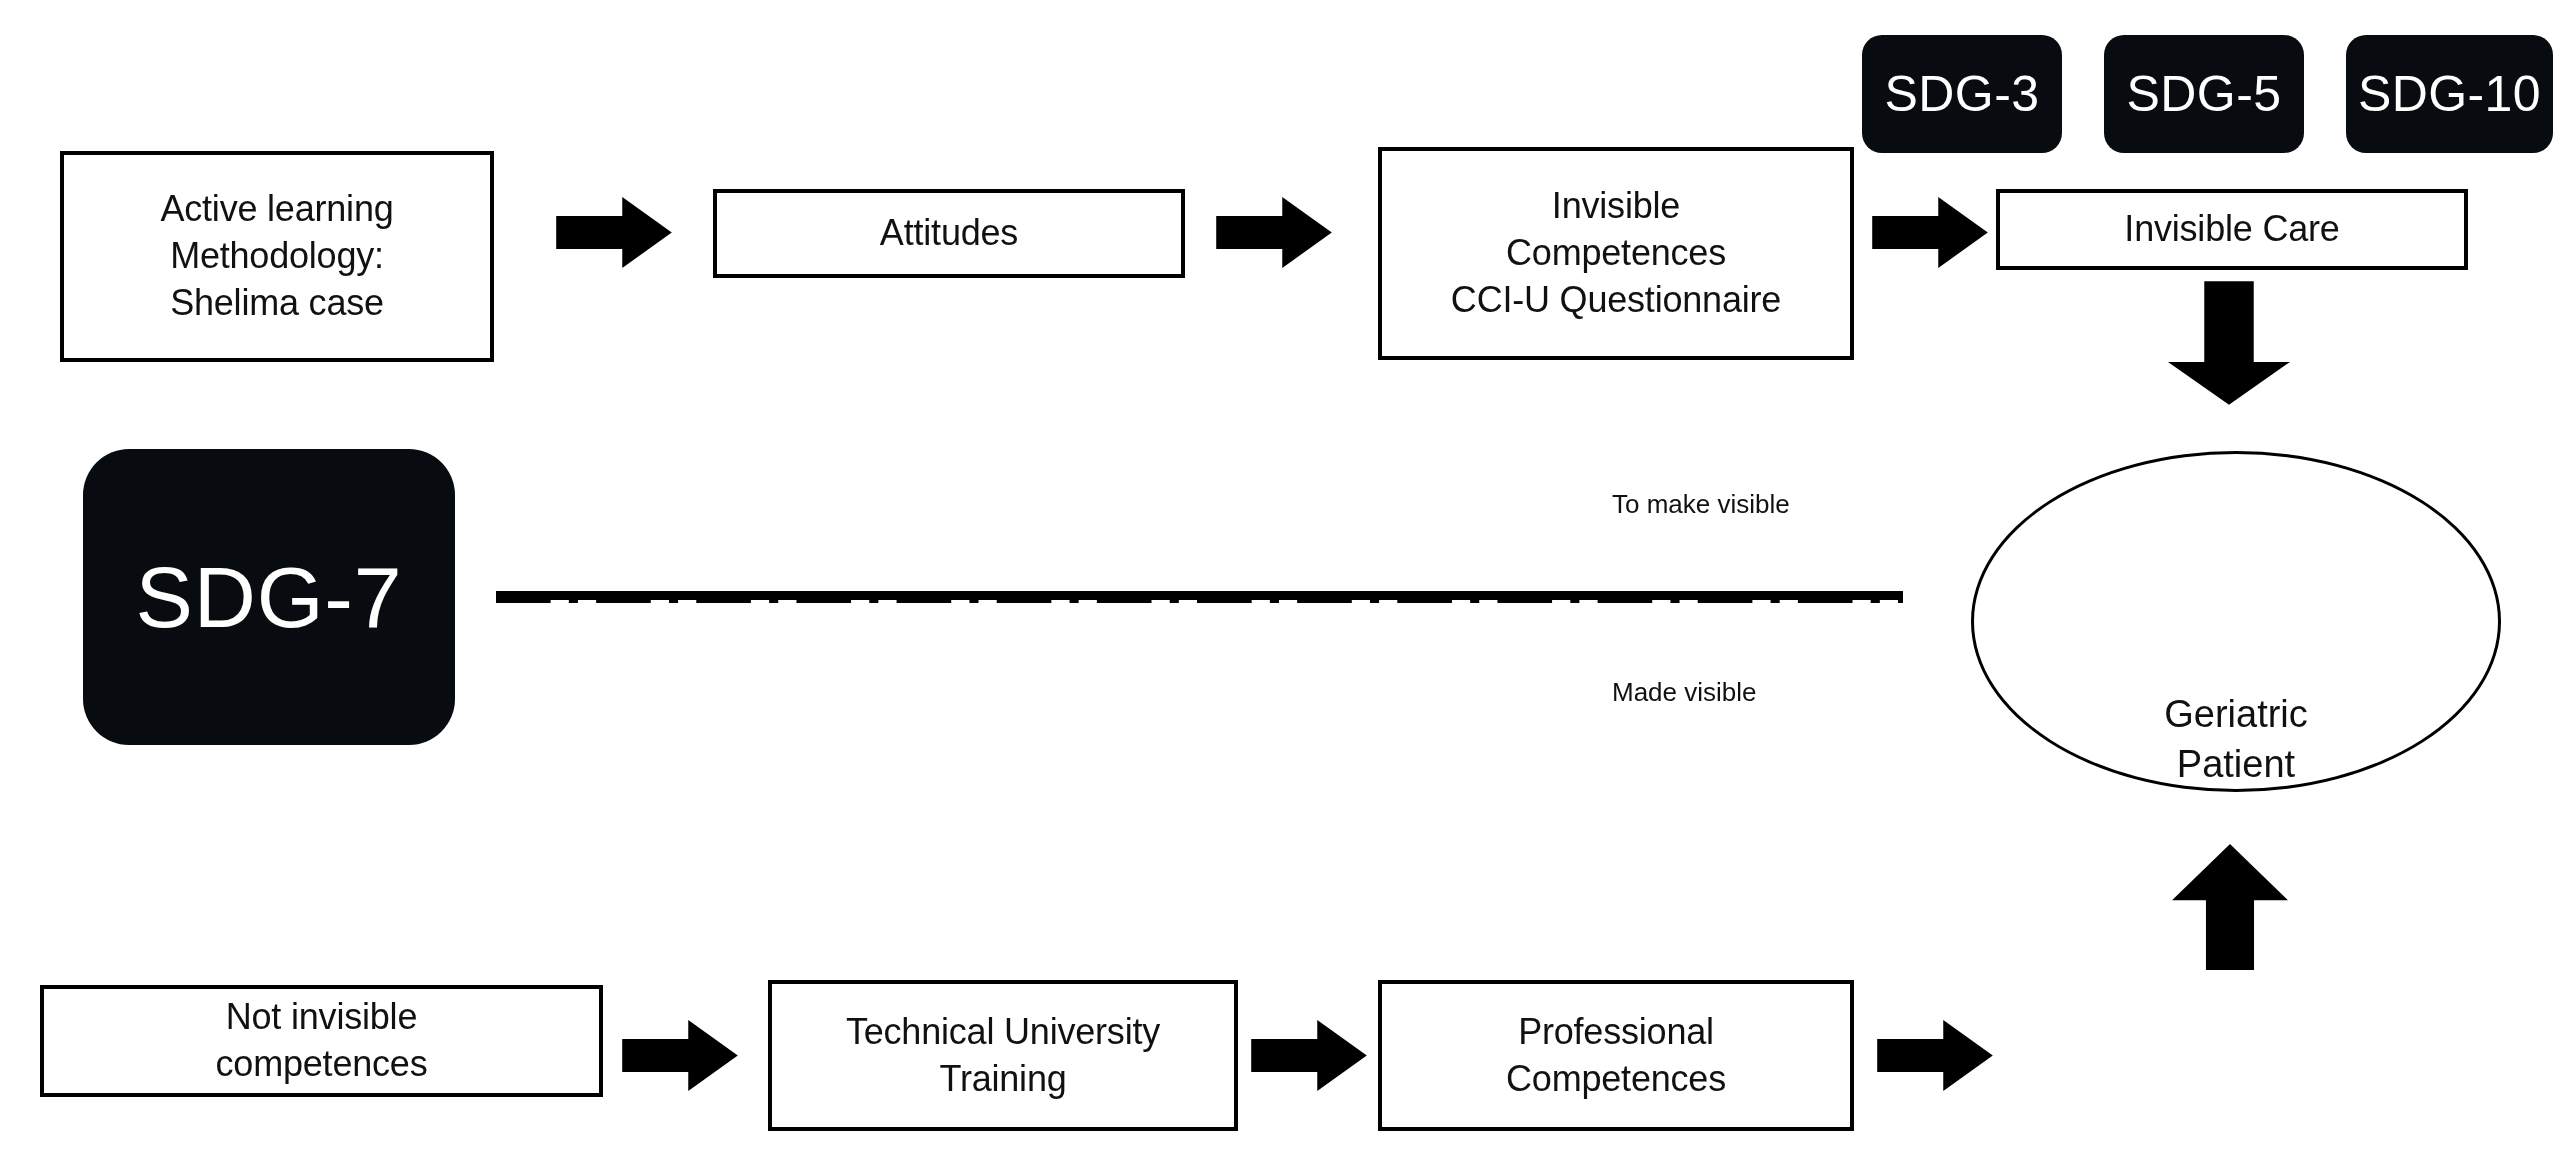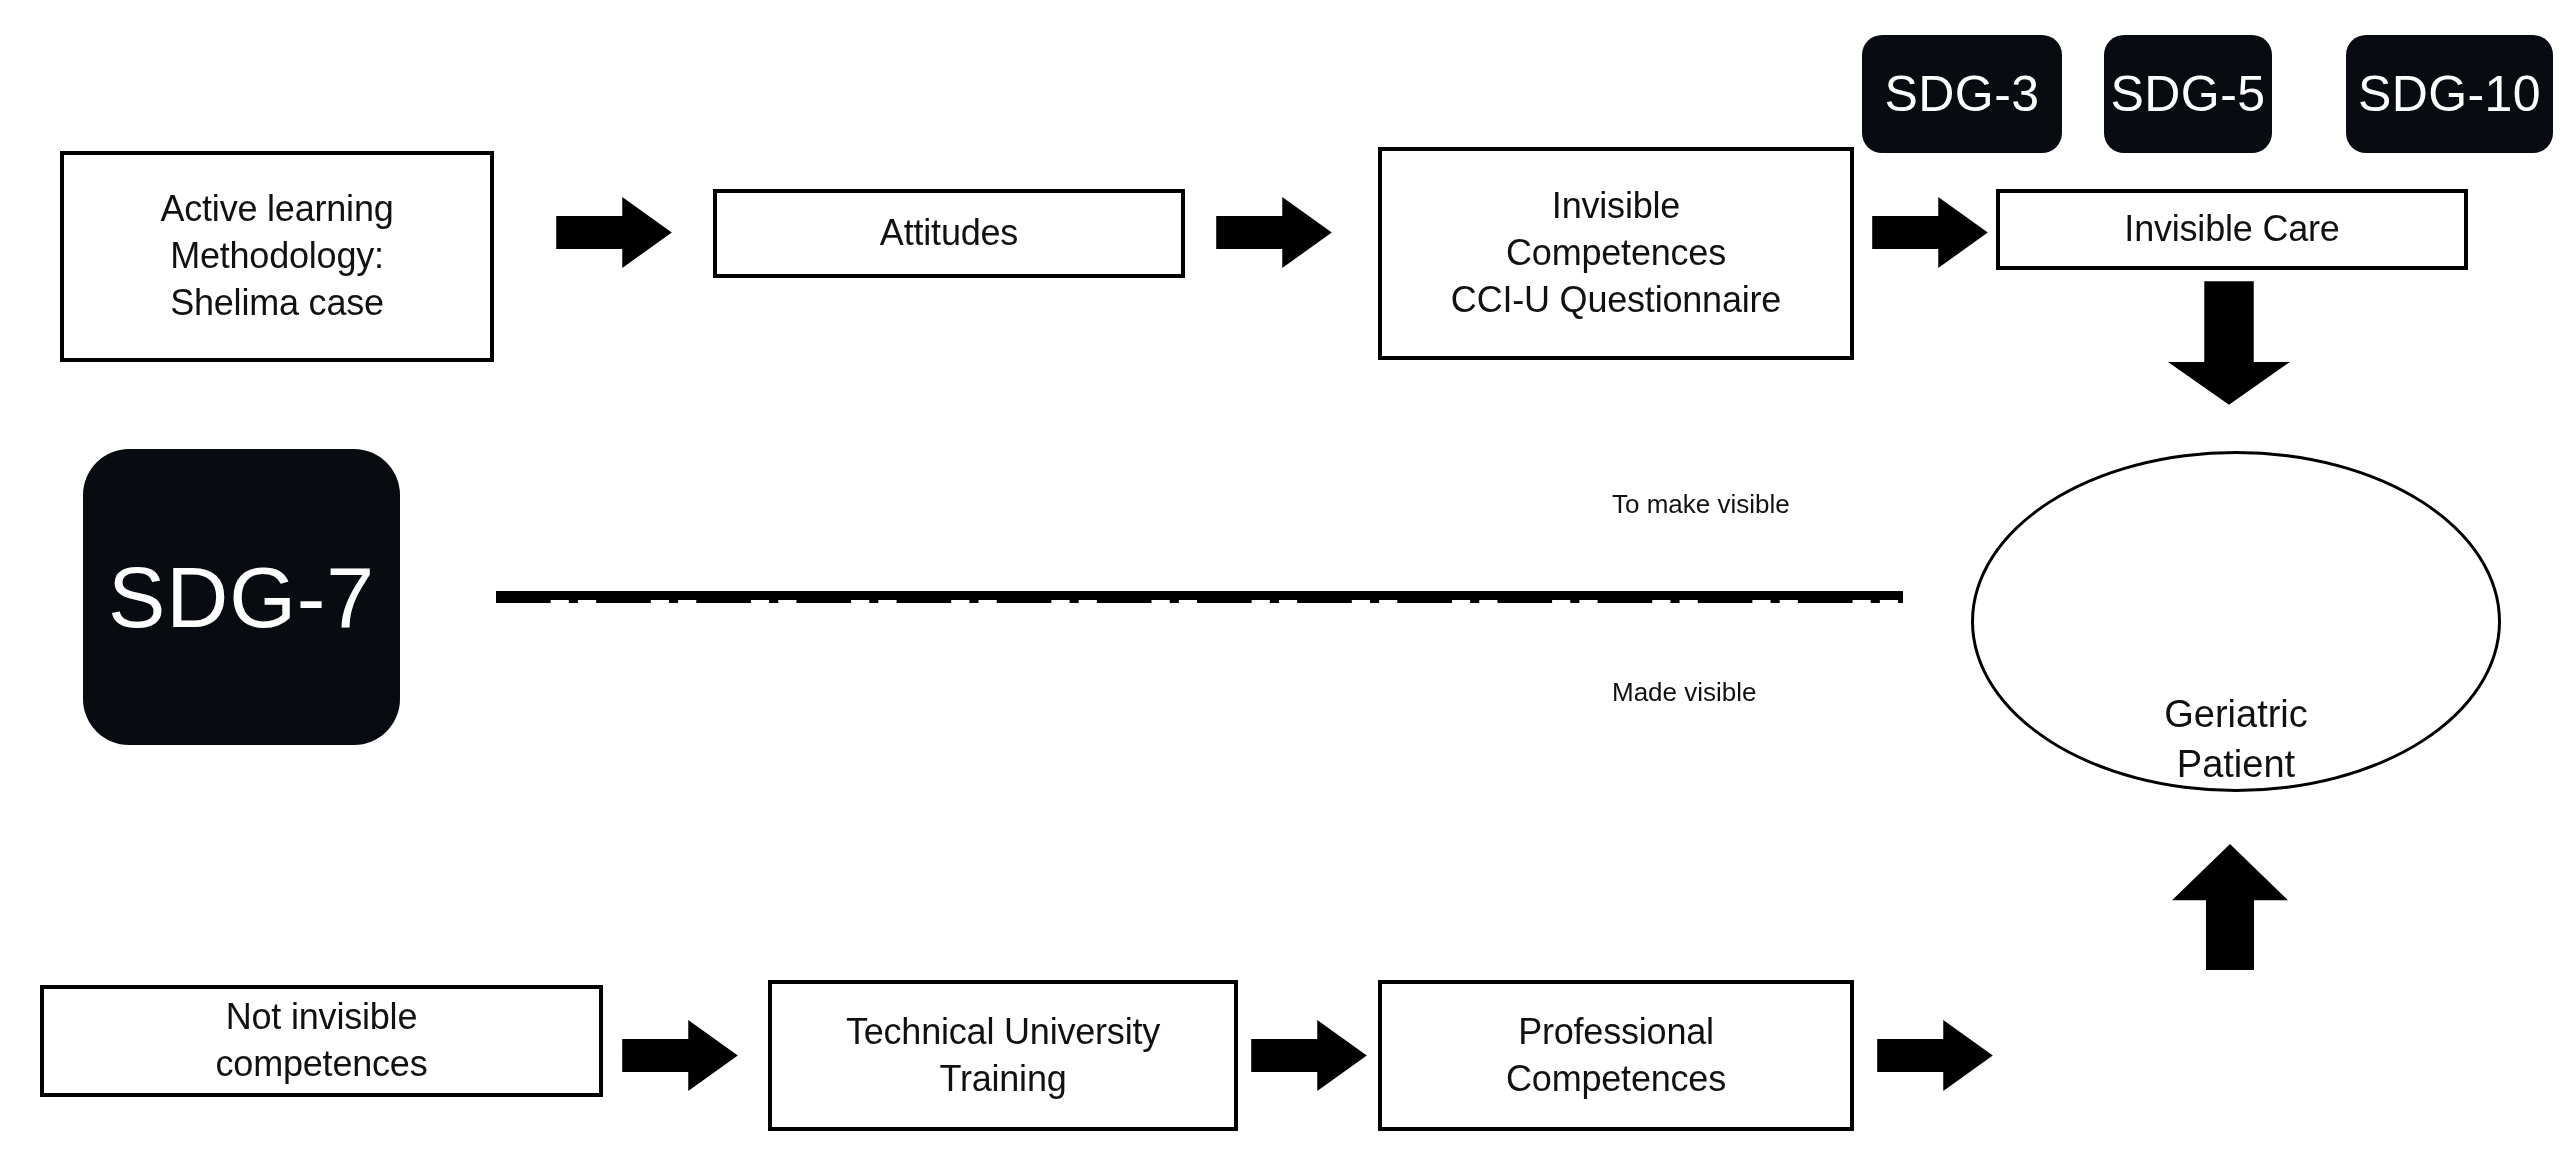--- a/index.html
+++ b/index.html
@@ -104,21 +104,21 @@
   }
 </style>
 </head>
 <body>
 
 <div id="canvas">
 
   <div class="sdg" style="left:1862px; top:35px; width:200px; height:118px;">
     <span>SDG-3</span>
   </div>
-  <div class="sdg" style="left:2104px; top:35px; width:168px; height:118px;">
+  <div class="sdg" style="left:2104px; top:35px; width:200px; height:118px;">
     <span>SDG-5</span>
   </div>
   <div class="sdg" style="left:2346px; top:35px; width:207px; height:118px;">
     <span>SDG-10</span>
   </div>
 
   <div class="pbox" style="left:60px; top:151px; width:434px; height:211px;align-items:center;">
     <span class="lines">
       <span class="ln">Active learning</span>
       <span class="ln">Methodology:</span>
@@ -163,21 +163,21 @@
       <span class="ln">Invisible Care</span>
     </span>
   </div>
 
   <span class="arrow-v" style="left:2168px; top:281px;">
     <svg width="122" height="124" viewBox="0 0 148 150">
       <polygon points="44,0 104,0 104,98 148,98 74,150 0,98 44,98" fill="#000000"></polygon>
     </svg>
   </span>
 
-  <div class="sdg big" style="left:83px; top:449px; width:317px; height:296px;">
+  <div class="sdg big" style="left:83px; top:449px; width:372px; height:296px;">
     <span>SDG-7</span>
   </div>
 
   <div class="divider" style="left:496px; top:591px; width:1407px;">
     <svg class="divider-inner" width="1407" height="9" viewBox="0 0 1700 11" preserveAspectRatio="none">
       <line x1="0" y1="5.5" x2="1700" y2="5.5" stroke="#000000" stroke-width="11" stroke-dasharray="66 22 11 22"></line>
     </svg>
   </div>
 
   <div class="label" style="left:1612px; top:491px;">To make visible</div>

